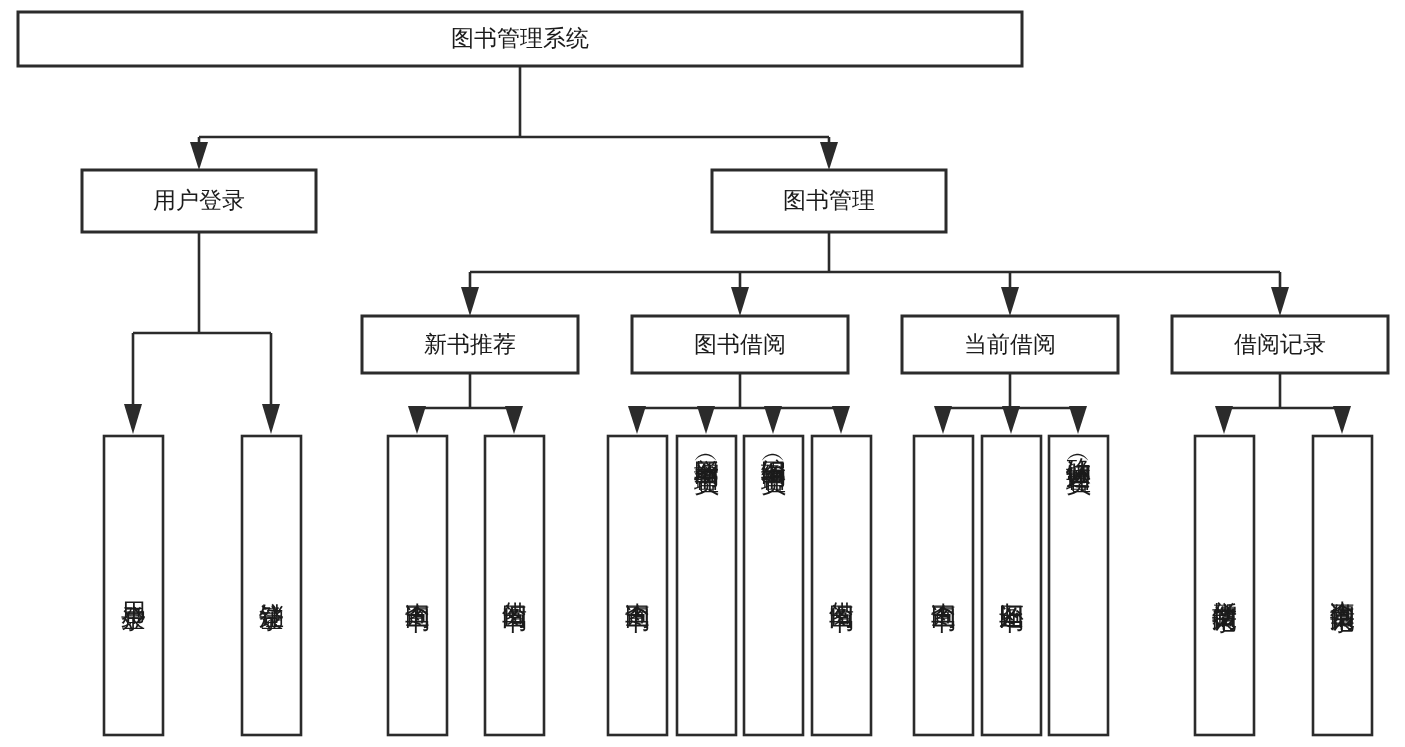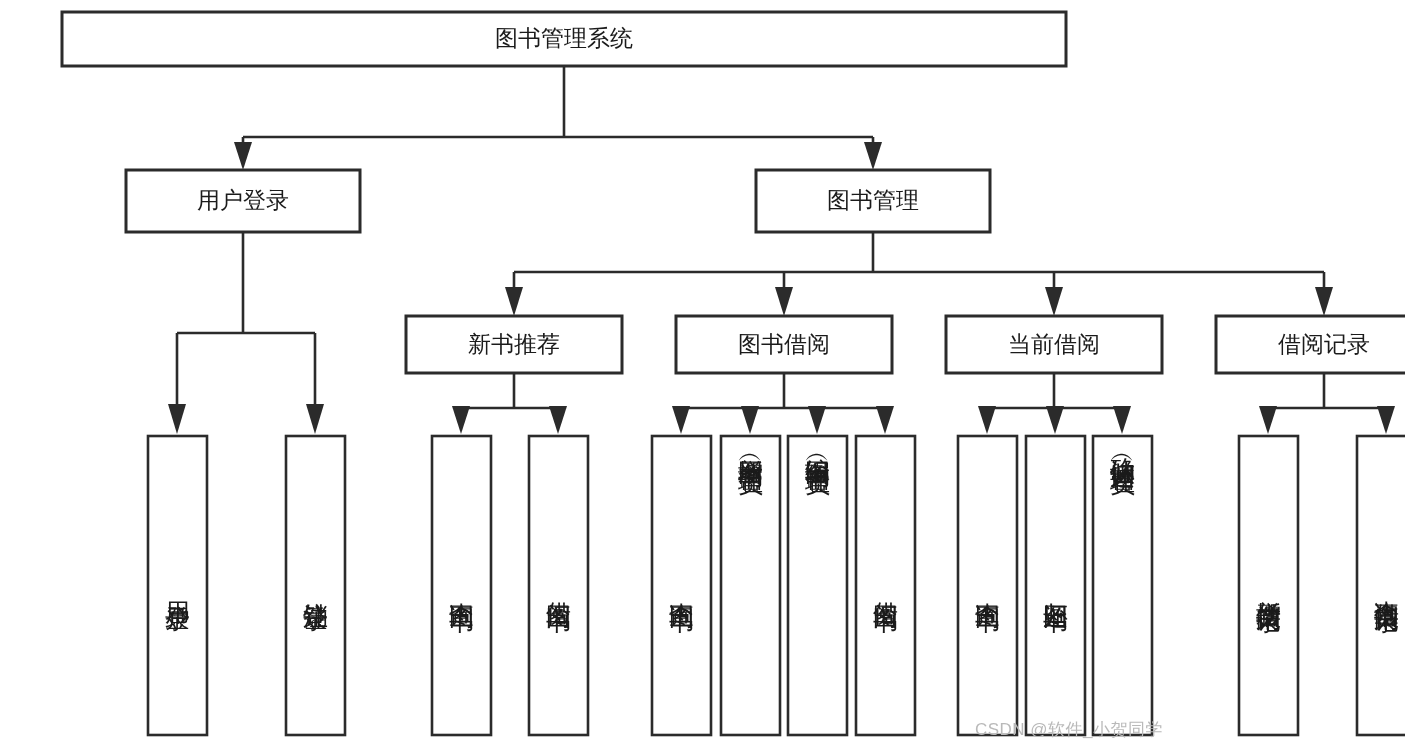--- a/index.html
+++ b/index.html
@@ -14,21 +14,20 @@
     font-family: "Liberation Sans", "DejaVu Sans", sans-serif;
     overflow: hidden;
     position: relative;
   }
   #diagram-root {
     position: absolute;
     left: 0;
     top: 0;
     width: 1127px;
     height: 747px;
-    margin-left: 44px;
   }
   svg.flowchart {
     display: block;
     width: 1405px;
     height: 747px;
   }
   .node-box {
     fill: #ffffff;
     stroke: #2b2b2b;
     stroke-width: 3;
@@ -260,15 +259,14 @@
     <span class="leaf-label">确认归还（管理员）</span>
   </div>
 
   <div class="leaf-label-wrap" style="left:1195px; top:436px; width:59px; height:299px;">
     <span class="leaf-label">新增借阅记录</span>
   </div>
   <div class="leaf-label-wrap" style="left:1313px; top:436px; width:59px; height:299px;">
     <span class="leaf-label">查询借阅记录</span>
   </div>
 
-  <div class="watermark">CSDN @软件_小贺同学</div>
 
 </div>
 
 </body></html>

